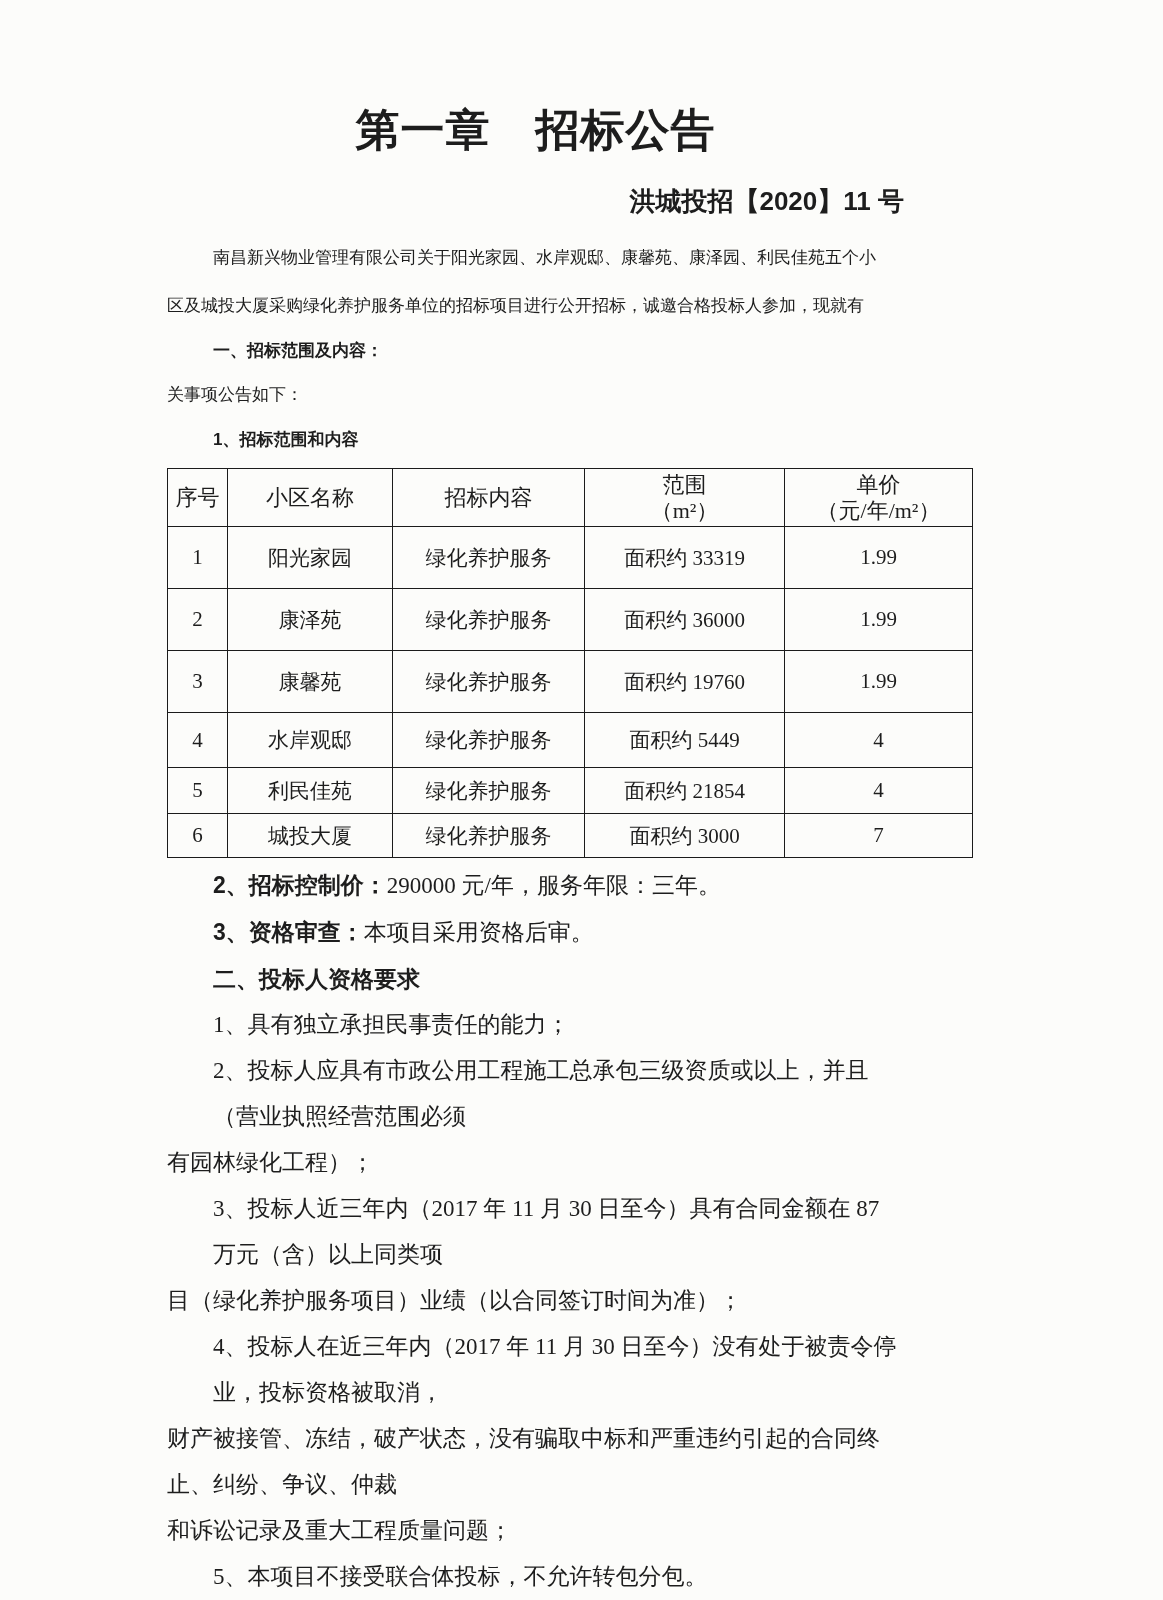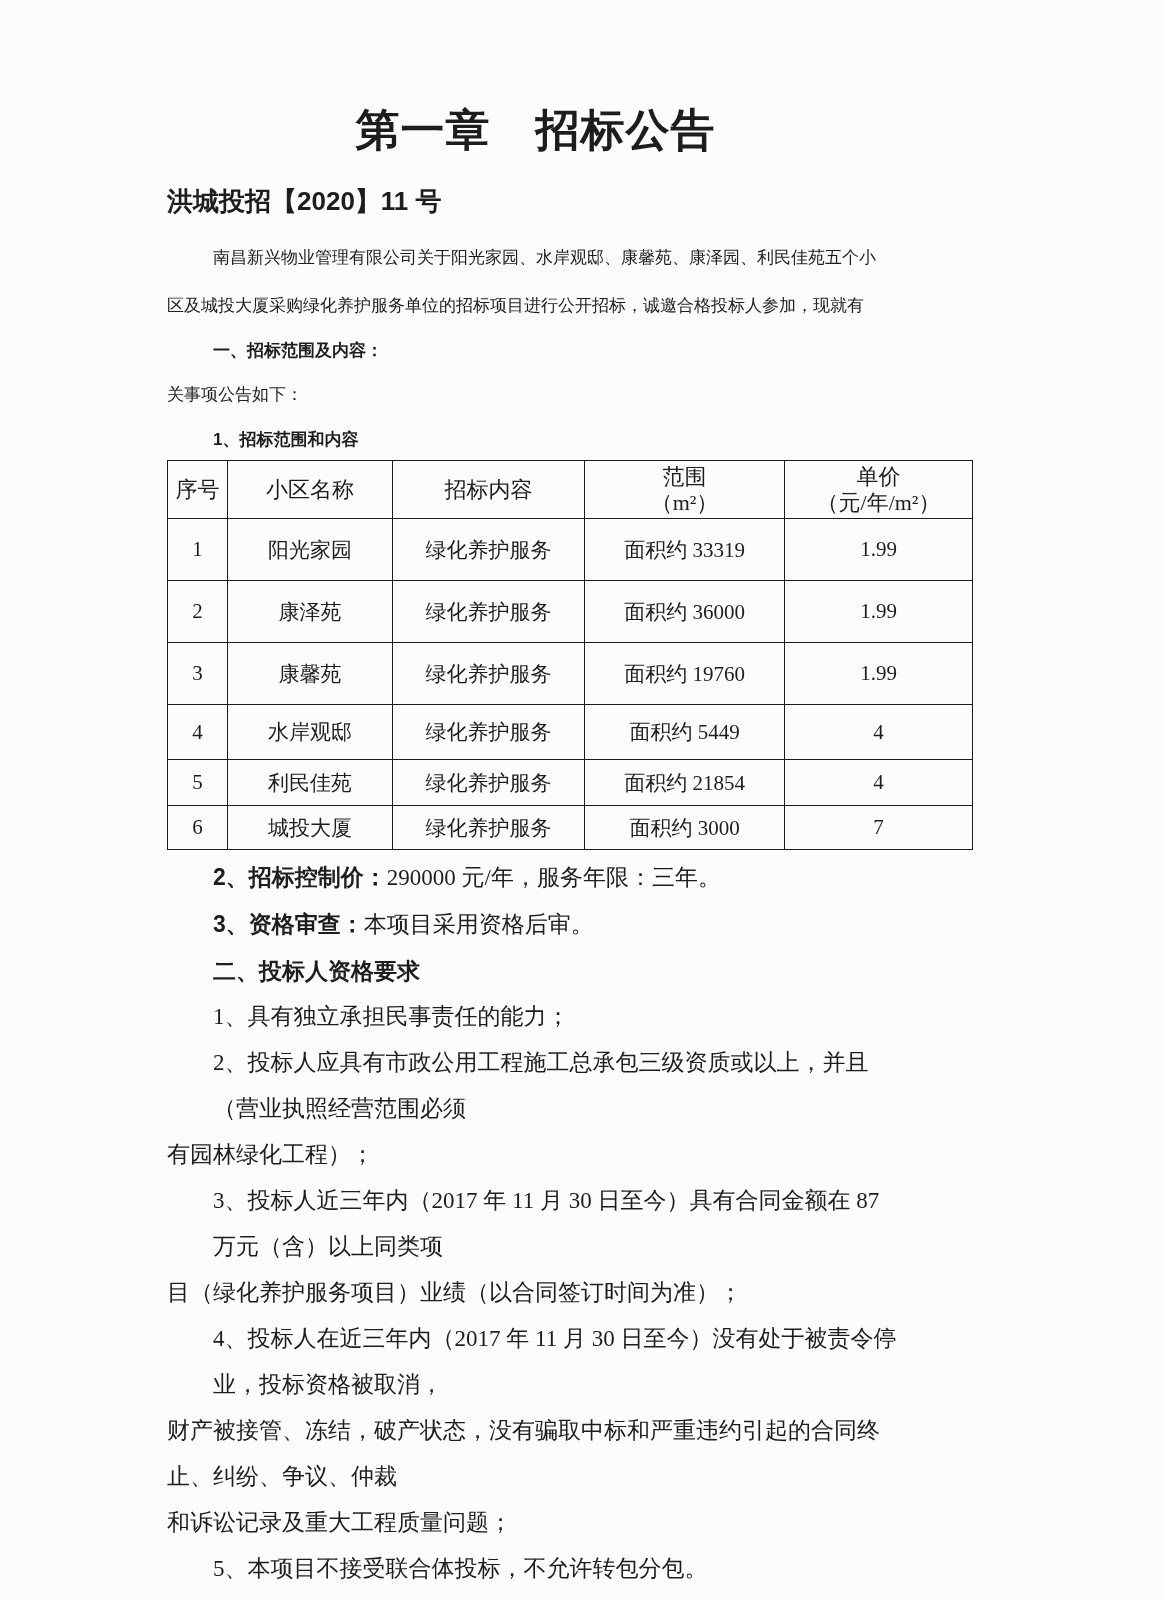--- a/index.html
+++ b/index.html
@@ -15,31 +15,31 @@
   }
   .content { padding:0 155px 0 63px; position:relative; z-index:2; }
   .title {
     font-family:"Liberation Sans","DejaVu Sans",sans-serif;
     font-weight:bold; font-size:44px; line-height:52px;
     text-align:center; margin-top:104px; letter-spacing:1px;
   }
   .doc-num {
     font-family:"Liberation Sans","DejaVu Sans",sans-serif;
     font-weight:bold; font-size:26px; line-height:34px;
-    text-align:left; margin-top:28px;
+    text-align:right; margin-top:28px;
   }
   .para { font-size:17px; margin-top:16px; }
   .line { line-height:48px; }
   .line.tight { line-height:41px; }
   .line.tail { line-height:40px; }
   .indent { padding-left:46px; }
   .h { font-family:"Liberation Sans","DejaVu Sans",sans-serif; font-weight:bold; }
   table.bid {
     border-collapse:collapse; table-layout:fixed;
-    width:805px; margin-top:0;
+    width:805px; margin-top:8px;
     font-size:21px;
     padding-left:26px;
   }
   table.bid td {
     border:1.6px solid #1b1b1b;
     text-align:center; vertical-align:middle;
     font-weight:normal; padding:0 4px;
   }
   table.bid .hdr td { font-size:22px; line-height:26px; }
   .after { font-size:23px; margin-top:4px; }

